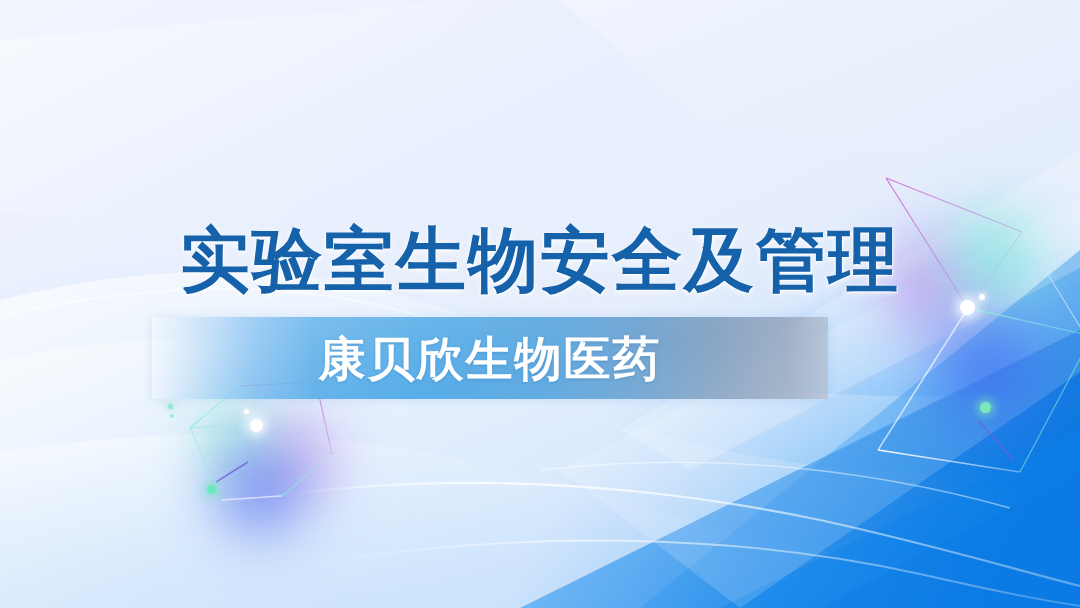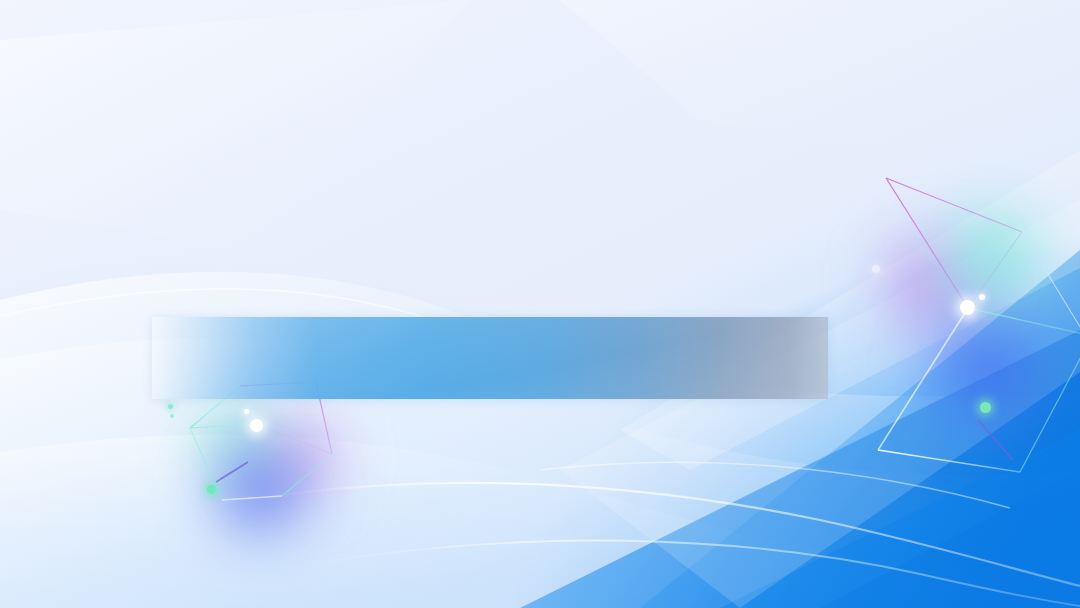--- a/index.html
+++ b/index.html
@@ -311,19 +311,21 @@
               background:#ffffff; box-shadow:0 0 11px 4px rgba(255,255,255,0.85);"></div>
   <div class="node-dot" style="left:244px; top:409px; width:5px; height:5px;
               background:#ffffff; box-shadow:0 0 6px 2px rgba(255,255,255,0.6);"></div>
   <div class="node-dot" style="left:207px; top:485px; width:9px; height:9px;
               background:#6fe8bb; box-shadow:0 0 9px 3px rgba(111,232,187,0.7);"></div>
   <div class="node-dot" style="left:168px; top:404px; width:5px; height:5px;
               background:rgba(128,230,205,0.85); box-shadow:0 0 6px 2px rgba(128,230,205,0.5);"></div>
   <div class="node-dot" style="left:170px; top:414px; width:4px; height:4px;
               background:rgba(128,230,205,0.7);"></div>
 
+  <h1 class="title">实验室生物安全及管理</h1>
 
   <div class="banner">
     <div class="banner-sheen"></div>
   </div>
 
+  <div class="subtitle">康贝欣生物医药</div>
 
 </div>
 
 </body></html>

